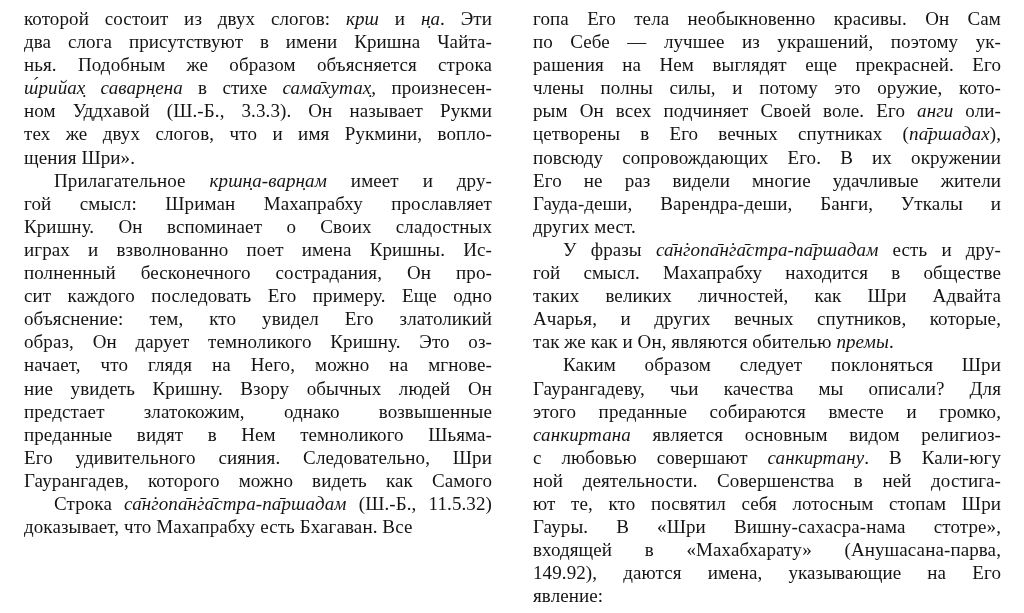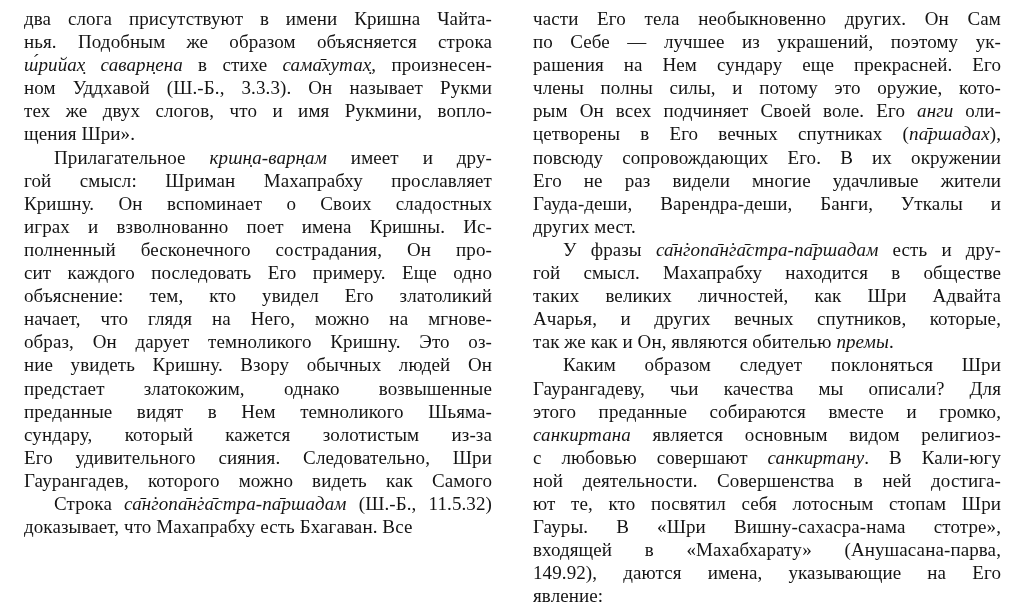--- a/index.html
+++ b/index.html
@@ -45,54 +45,54 @@
     text-indent: 30px;
   }
   .line i { font-style: italic; }
 </style>
 </head>
 <body>
 
 <div class="page">
   <div class="column">
       <div class="para">
+        <div class="line"><span>которой состоит из двух слогов: </span><i>крш</i><span> и </span><i>н̣а</i><span>. Эти</span></div>
         <div class="line"><span>два слога присутствуют в имени Кришна Чайта-</span></div>
         <div class="line"><span>нья. Подобным же образом объясняется строка</span></div>
         <div class="line"><i>ш́рийах̣ саварн̣ена</i><span> в стихе </span><i>сама̄хутах̣</i><span>, произнесен-</span></div>
         <div class="line"><span>ном Уддхавой (Ш.-Б., 3.3.3). Он называет Рукми</span></div>
         <div class="line"><span>тех же двух слогов, что и имя Рукмини, вопло-</span></div>
         <div class="line last"><span>щения Шри».</span></div>
       </div>
       <div class="para">
         <div class="line indent"><span>Прилагательное </span><i>кршн̣а-варн̣ам</i><span> имеет и дру-</span></div>
         <div class="line"><span>гой смысл: Шриман Махапрабху прославляет</span></div>
         <div class="line"><span>Кришну. Он вспоминает о Своих сладостных</span></div>
         <div class="line"><span>играх и взволнованно поет имена Кришны. Ис-</span></div>
         <div class="line"><span>полненный бесконечного сострадания, Он про-</span></div>
         <div class="line"><span>сит каждого последовать Его примеру. Еще одно</span></div>
         <div class="line"><span>объяснение: тем, кто увидел Его златоликий</span></div>
+        <div class="line"><span>образ, Он дарует темноликого Кришну. Это оз-</span></div>
         <div class="line"><span>начает, что глядя на Него, можно на мгнове-</span></div>
-        <div class="line"><span>образ, Он дарует темноликого Кришну. Это оз-</span></div>
         <div class="line"><span>ние увидеть Кришну. Взору обычных людей Он</span></div>
         <div class="line"><span>предстает златокожим, однако возвышенные</span></div>
         <div class="line"><span>преданные видят в Нем темноликого Шьяма-</span></div>
-        <div class="line"><span>сундару, который кажется золотистым из-за</span></div>
         <div class="line"><span>Его удивительного сияния. Следовательно, Шри</span></div>
         <div class="line"><span>Гаурангадев, которого можно видеть как Самого</span></div>
       </div>
       <div class="para">
         <div class="line indent"><span>Строка </span><i>са̄н̇гопа̄н̇га̄стра-па̄ршадам</i><span> (Ш.-Б., 11.5.32)</span></div>
         <div class="line last"><span>доказывает, что Махапрабху есть Бхагаван. Все</span></div>
       </div>
     </div>
   <div class="column">
       <div class="para">
-        <div class="line"><span>части Его тела необыкновенно других. Он Сам</span></div>
+        <div class="line"><span>гопа Его тела необыкновенно красивы. Он Сам</span></div>
         <div class="line"><span>по Себе — лучшее из украшений, поэтому ук-</span></div>
-        <div class="line"><span>рашения на Нем сундару еще прекрасней. Его</span></div>
+        <div class="line"><span>рашения на Нем выглядят еще прекрасней. Его</span></div>
         <div class="line"><span>члены полны силы, и потому это оружие, кото-</span></div>
         <div class="line"><span>рым Он всех подчиняет Своей воле. Его </span><i>анги</i><span> оли-</span></div>
         <div class="line"><span>цетворены в Его вечных спутниках (</span><i>па̄ршадах</i><span>),</span></div>
         <div class="line"><span>повсюду сопровождающих Его. В их окружении</span></div>
         <div class="line"><span>Его не раз видели многие удачливые жители</span></div>
         <div class="line"><span>Гауда-деши, Варендра-деши, Банги, Уткалы и</span></div>
         <div class="line last"><span>других мест.</span></div>
       </div>
       <div class="para">
         <div class="line indent"><span>У фразы </span><i>са̄н̇гопа̄н̇га̄стра-па̄ршадам</i><span> есть и дру-</span></div>

